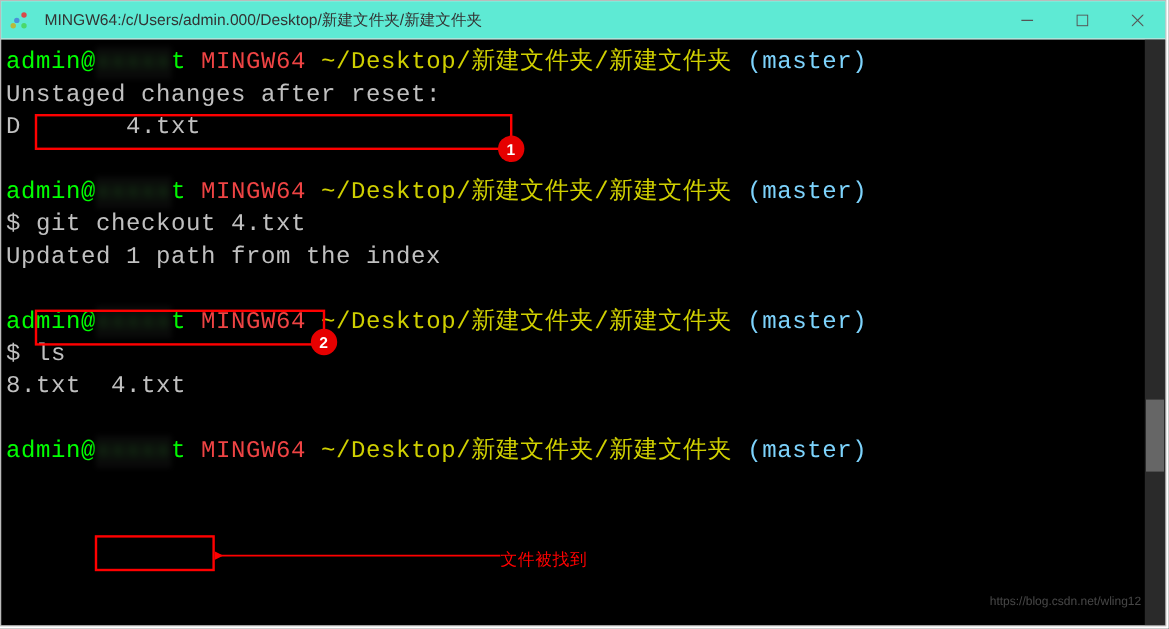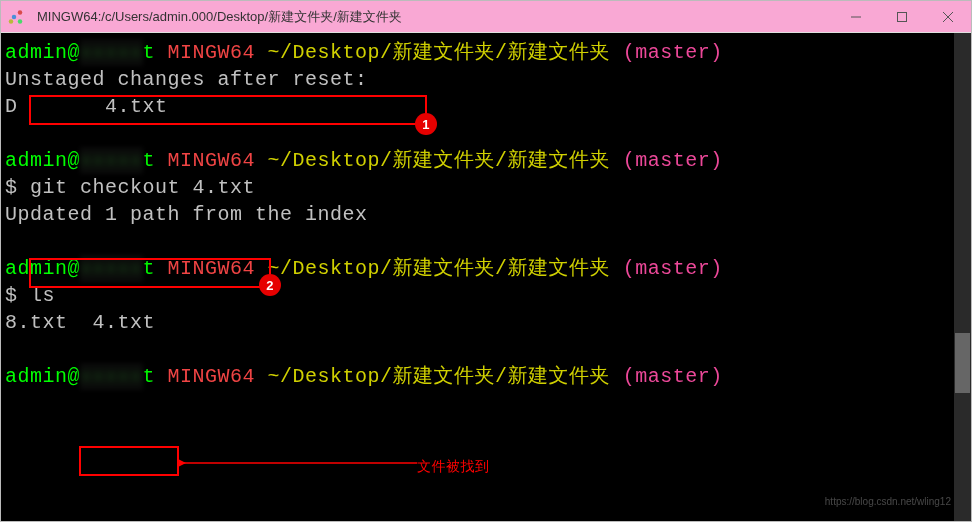--- a/index.html
+++ b/index.html
@@ -12,21 +12,21 @@
   }
   .window {
     width: 972px;
     height: 522px;
     border: 1px solid #bbb;
     display: flex;
     flex-direction: column;
   }
   .titlebar {
     height: 32px;
-    background: #f9a8d4;
+    background: #5eead4;
     display: flex;
     align-items: center;
     border-bottom: 1px solid #e0e0e0;
     font-family: "Segoe UI", sans-serif;
     font-size: 13px;
     color: #333;
   }
   .titlebar .icon-wrap {
     width: 32px;
     display: flex;
@@ -76,21 +76,21 @@
     position: absolute;
     left: 1px; right: 1px;
     top: 300px;
     height: 60px;
     background: #666;
   }
   .line { white-space: pre; position: relative; }
   .user { color: #00ff00; }
   .host { color: #ef4444; }
   .path { color: #d0d000; }
-  .branch { color: #ec4899; }
+  .branch { color: #7dd3fc; }
   .dim { color: #c0c0c0; }
   .blur {
     display: inline-block;
     background: #0a0a0a;
     color: transparent;
     filter: blur(2px);
     border-radius: 1px;
   }
   .blur::before {
     content: "xxxxx";

